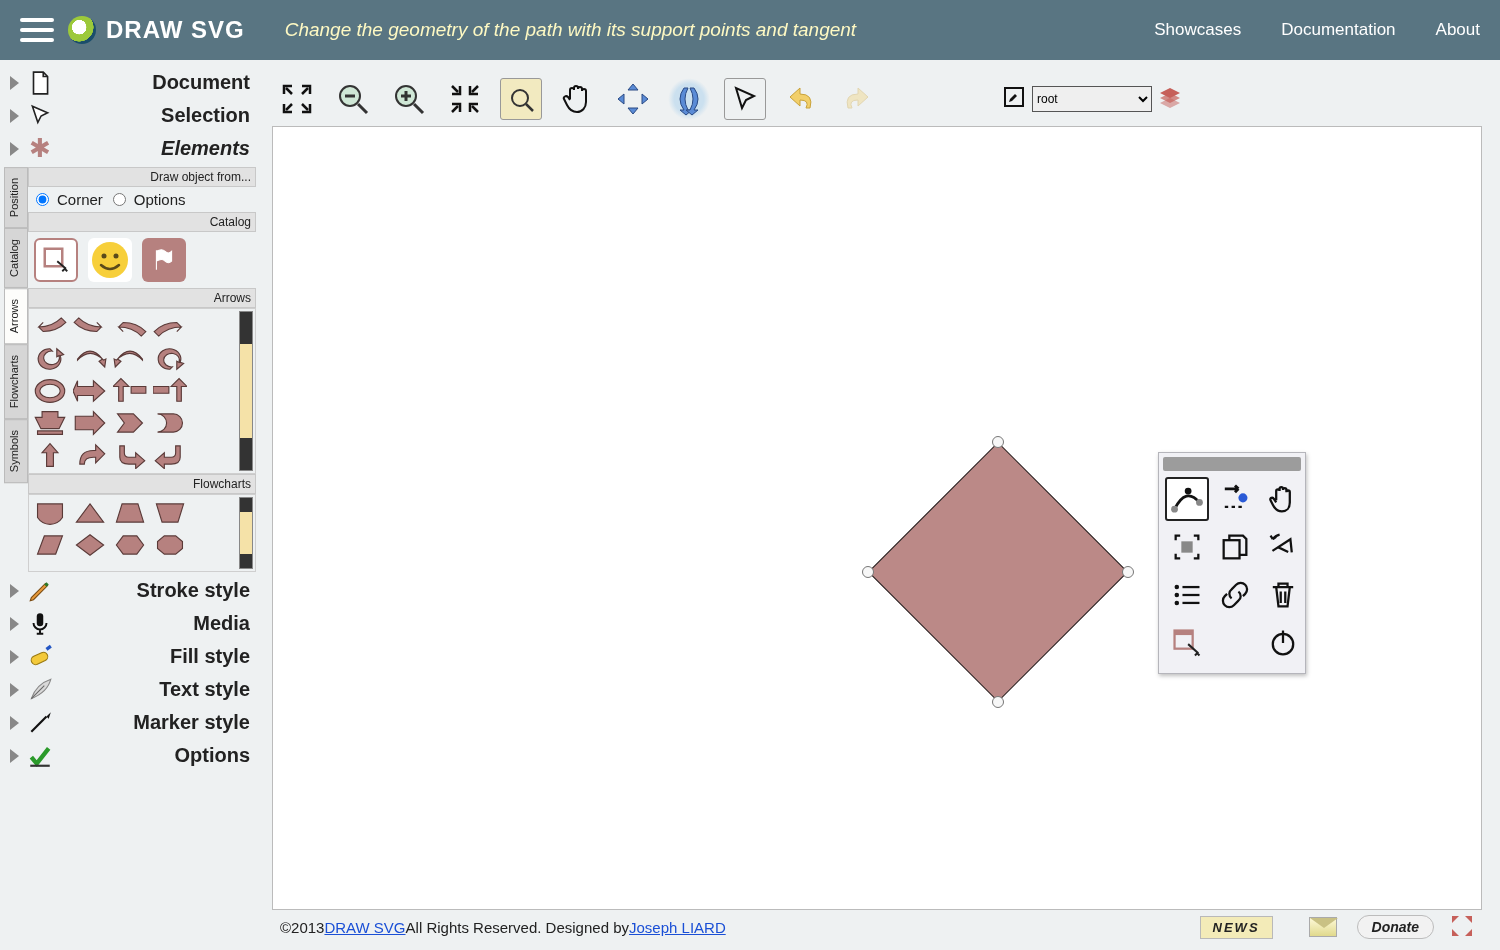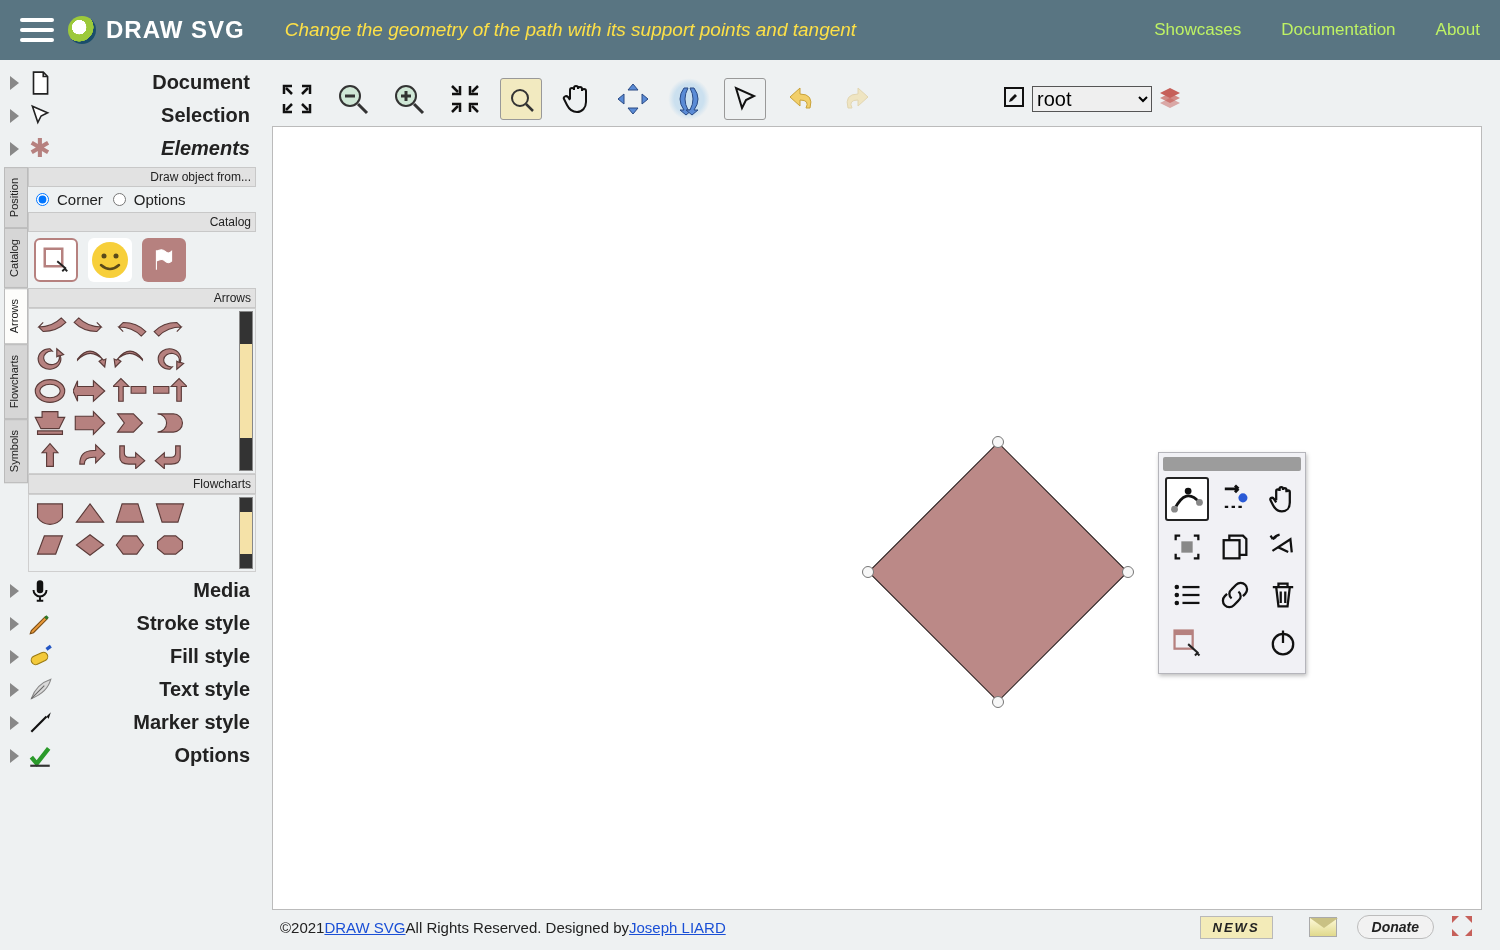--- a/index.html
+++ b/index.html
@@ -3,23 +3,23 @@
 <meta charset="utf-8">
 <style>
   html,body{margin:0;padding:0;height:100%;font-family:Arial,Helvetica,sans-serif;background:#eef1f2;color:#222;}
   *{box-sizing:border-box;}
   
   .header{height:60px;background:#597582;display:flex;align-items:center;color:#fff;padding:0 20px;}
   .burger{display:flex;flex-direction:column;justify-content:center;gap:6px;width:34px;height:34px;cursor:pointer;}
   .burger span{height:4px;background:#fff;border-radius:2px;}
   .logo-bird{width:28px;height:28px;border-radius:50%;background:radial-gradient(circle at 40% 40%,#fff 30%,#9cc93a 31% 60%,#1a4d6b 61%);margin-left:14px;}
   .app-title{font-weight:bold;font-size:24px;margin-left:10px;letter-spacing:1px;}
-  .header-hint{font-style:italic;font-size:19px;margin-left:40px;color:#fde047;flex:1;}
+  .header-hint{font-style:italic;font-size:19px;margin-left:40px;color:#fef9c3;flex:1;}
   .nav-links{display:flex;gap:40px;font-size:17px;}
-  .nav-links a{color:#bef264;text-decoration:none;cursor:pointer;}
+  .nav-links a{color:#ffffff;text-decoration:none;cursor:pointer;}
   
   .body-row{display:flex;height:calc(100% - 60px);}
   
   .sidebar{width:260px;padding:6px 4px;overflow:hidden;}
   .side-row{display:flex;align-items:center;height:33px;gap:8px;cursor:pointer;}
   .side-row .tri{width:0;height:0;border-top:7px solid transparent;border-bottom:7px solid transparent;border-left:9px solid #888;margin-left:6px;}
   .side-row .tri.open{border-left:none;border-top:9px solid #888;border-right:7px solid transparent;border-bottom:none;border-left:7px solid transparent;}
   .side-row .ic{width:26px;height:26px;display:flex;align-items:center;justify-content:center;font-size:20px;}
   .side-row .lbl{flex:1;text-align:right;font-weight:bold;font-size:20px;padding-right:6px;}
   .side-row .lbl.italic{font-style:italic;}
@@ -43,21 +43,21 @@
   .shp path,.shp polygon,.shp rect,.shp circle{fill:#b6817f;stroke:#5a3a38;stroke-width:1;}
   .panel-scroll{position:absolute;right:2px;top:2px;bottom:2px;width:14px;background:linear-gradient(#333,#333 20%,#f5e2a8 20%,#f5e2a8 80%,#333 80%);border:1px solid #888;}
   .sec-wrap{position:relative;border:1px solid #cfcfcf;}
   
   .main{flex:1;padding:12px 18px 6px 12px;display:flex;flex-direction:column;}
   .toolbar{display:flex;align-items:center;gap:14px;padding:6px 4px;}
   .tbtn{width:42px;height:42px;display:flex;align-items:center;justify-content:center;cursor:pointer;border-radius:3px;}
   .tbtn.boxed{border:1px solid #999;}
   .tbtn svg{width:34px;height:34px;}
   .sel-wrap{display:flex;align-items:center;gap:6px;margin-left:110px;}
-  .sel-wrap select{height:26px;font-size:20px;width:120px;border:1px solid #555;}
+  .sel-wrap select{height:26px;font-size:12px;width:120px;border:1px solid #555;}
   .edit-ic svg,.layers-ic svg{width:24px;height:24px;}
   .canvas{flex:1;border:1px solid #bbb;background:#fff;position:relative;}
   
   .diamond{position:absolute;left:595px;top:315px;width:260px;height:260px;}
   .diamond-inner{width:184px;height:184px;background:#bb8987;border:1px solid #222;transform:rotate(45deg);position:absolute;left:38px;top:38px;}
   .handle{width:12px;height:12px;border:1px solid #777;border-radius:50%;background:#f7f7f7;position:absolute;}
   
   .ctx{position:absolute;left:885px;top:325px;width:148px;background:#f1f1f5;border:1px solid #b5b5bb;box-shadow:1px 2px 4px rgba(0,0,0,0.25);}
   .ctx-head{height:14px;background:#9c9c9c;margin:4px;border-radius:2px;}
   .ctx-grid{display:grid;grid-template-columns:repeat(3,44px);gap:4px;padding:2px 6px 8px 6px;}
@@ -255,35 +255,35 @@
           </div>
           <div class="panel-scroll"></div>
         </div>
       </div>
     </div>
 
     <div class="side-row">
       <span class="tri"></span>
       <span class="ic">
         <svg viewBox="0 0 24 24">
+            <path d="M3 21l3-1 13-13-2-2L4 18z" fill="#e99a3a" stroke="#7a4b12"></path>
+            <path d="M17 5l2 2" stroke="#2a7a2a" stroke-width="3"></path>
+          </svg>
+      </span>
+      <span class="lbl">Stroke style</span>
+    </div>
+    <div class="side-row">
+      <span class="tri"></span>
+      <span class="ic">
+        <svg viewBox="0 0 24 24">
             <rect x="9" y="2" width="6" height="12" rx="3" fill="#111"></rect>
             <path d="M6 11a6 6 0 0 0 12 0M12 17v4M9 21h6" stroke="#111" stroke-width="1.8" fill="none"></path>
           </svg>
       </span>
       <span class="lbl">Media</span>
-    </div>
-    <div class="side-row">
-      <span class="tri"></span>
-      <span class="ic">
-        <svg viewBox="0 0 24 24">
-            <path d="M3 21l3-1 13-13-2-2L4 18z" fill="#e99a3a" stroke="#7a4b12"></path>
-            <path d="M17 5l2 2" stroke="#2a7a2a" stroke-width="3"></path>
-          </svg>
-      </span>
-      <span class="lbl">Stroke style</span>
     </div>
     <div class="side-row">
       <span class="tri"></span>
       <span class="ic">
         <svg viewBox="0 0 24 24">
             <rect x="3" y="9" width="16" height="8" rx="4" fill="#f3c93a" stroke="#9a7a12" transform="rotate(-25 12 12)"></rect>
             <line x1="18" y1="5" x2="22" y2="2" stroke="#2356c4" stroke-width="3"></line>
           </svg>
       </span>
       <span class="lbl">Fill style</span>
@@ -487,21 +487,21 @@
               <svg viewBox="0 0 30 30" stroke-width="3">
                 <circle cx="15" cy="16" r="9"></circle>
                 <line x1="15" y1="4" x2="15" y2="15"></line>
               </svg>
             </div>
         </div>
       </div>
     </div>
 
     <div class="footer">
-      <span>©2021 </span>
+      <span>©2013 </span>
       <a>DRAW SVG</a>
       <span> All Rights Reserved. Designed by </span>
       <a>Joseph LIARD</a>
       <span class="spacer"></span>
       <span class="f-chip">NEWS</span>
       <span class="f-mail"></span>
       <span class="f-donate">Donate</span>
       <span class="f-expand"><svg viewBox="0 0 24 24" fill="#c6605a">
             <polygon points="2,2 9,2 2,9"></polygon>
             <polygon points="22,2 15,2 22,9"></polygon>

